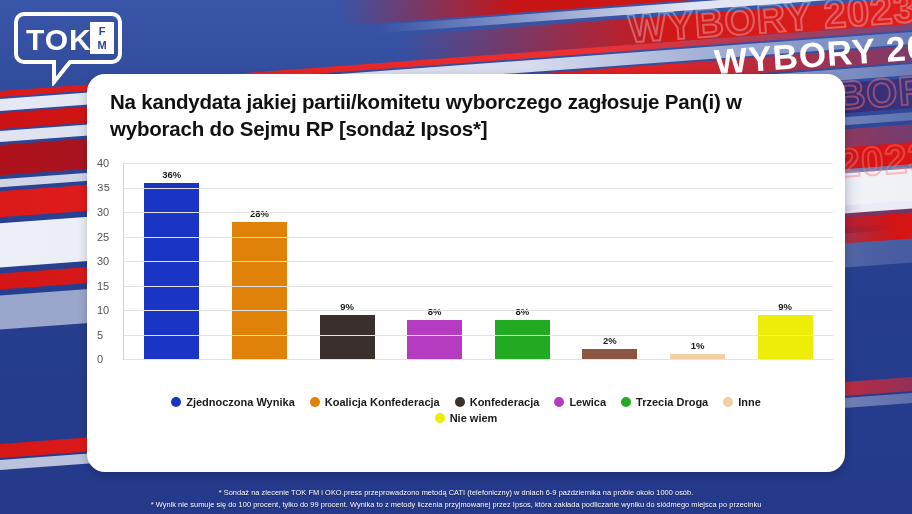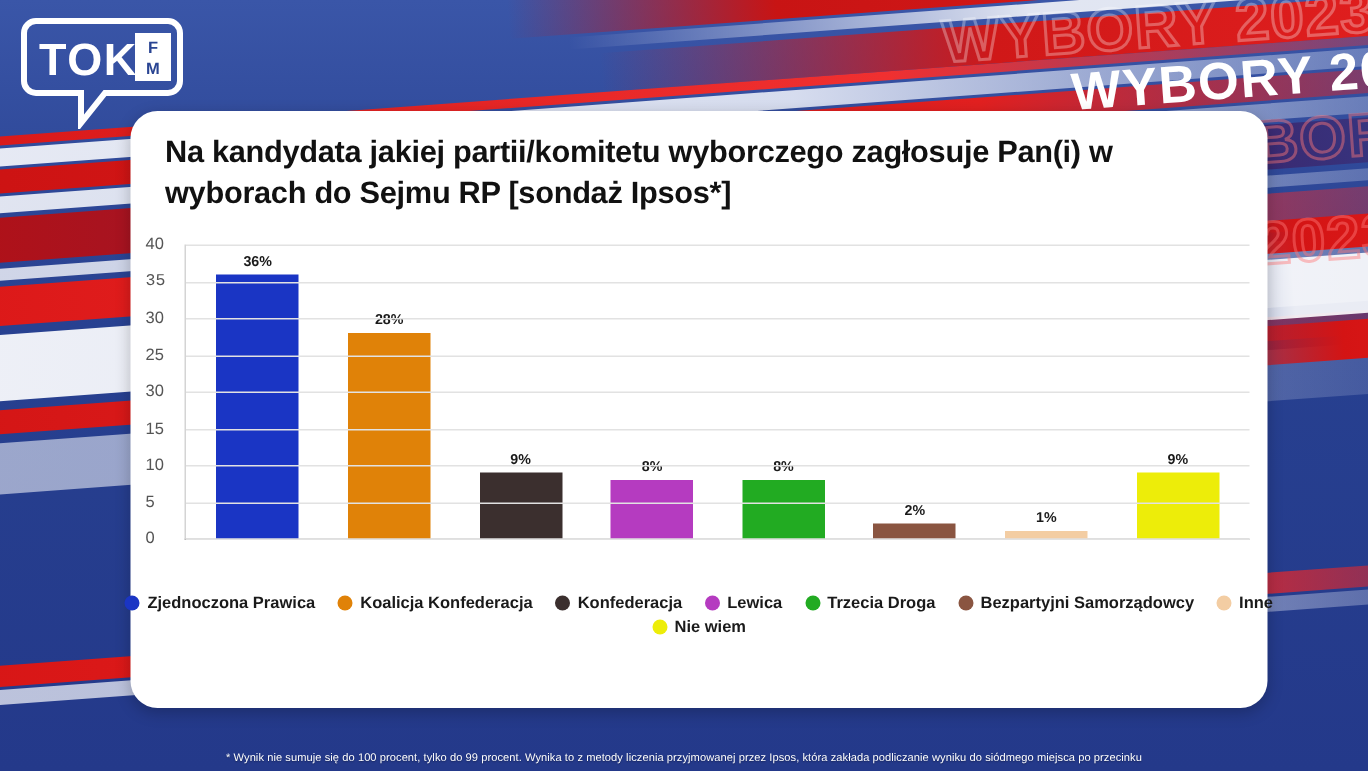--- a/index.html
+++ b/index.html
@@ -319,53 +319,50 @@
           <div class="ytick" style="top: 56px;">30</div>
           <div class="ytick" style="top: 31.5px; font-family: Liberation Mono, monospace;">35</div>
           <div class="ytick" style="top: 7px;">40</div>
         </div>
     </div>
 
     <div class="legend" id="legend">
         <div class="legend-row">
           <div class="legend-item">
             <span class="swatch" style="background: rgb(26, 53, 196);"></span>
-            <span>Zjednoczona Prawica</span>
+            <span>Zjednoczona Wynika</span>
           </div>
           <div class="legend-item">
             <span class="swatch" style="background: rgb(224, 130, 8);"></span>
             <span>Koalicja Konfederacja</span>
           </div>
           <div class="legend-item">
             <span class="swatch" style="background: rgb(59, 47, 46);"></span>
             <span>Konfederacja</span>
           </div>
           <div class="legend-item">
             <span class="swatch" style="background: rgb(181, 59, 192);"></span>
             <span>Lewica</span>
           </div>
           <div class="legend-item">
             <span class="swatch" style="background: rgb(34, 171, 34);"></span>
             <span>Trzecia Droga</span>
-          </div>
-          <div class="legend-item">
-            <span class="swatch" style="background: rgb(138, 85, 65);"></span>
-            <span>Bezpartyjni Samorządowcy</span>
           </div>
           <div class="legend-item">
             <span class="swatch" style="background: rgb(243, 205, 163);"></span>
             <span>Inne</span>
           </div>
         </div>
         <div class="legend-row">
           <div class="legend-item">
             <span class="swatch" style="background: rgb(237, 237, 9);"></span>
             <span>Nie wiem</span>
           </div>
         </div>
       </div>
   </div>
 
   <div class="footnotes">
+    <div class="footnote">* Sondaż na zlecenie TOK FM i OKO.press przeprowadzono metodą CATI (telefoniczny) w dniach 6-9 października na próbie około 1000 osób.</div>
     <div class="footnote">* Wynik nie sumuje się do 100 procent, tylko do 99 procent. Wynika to z metody liczenia przyjmowanej przez Ipsos, która zakłada podliczanie wyniku do siódmego miejsca po przecinku</div>
   </div>
 
 </div>
 
 </body></html>

